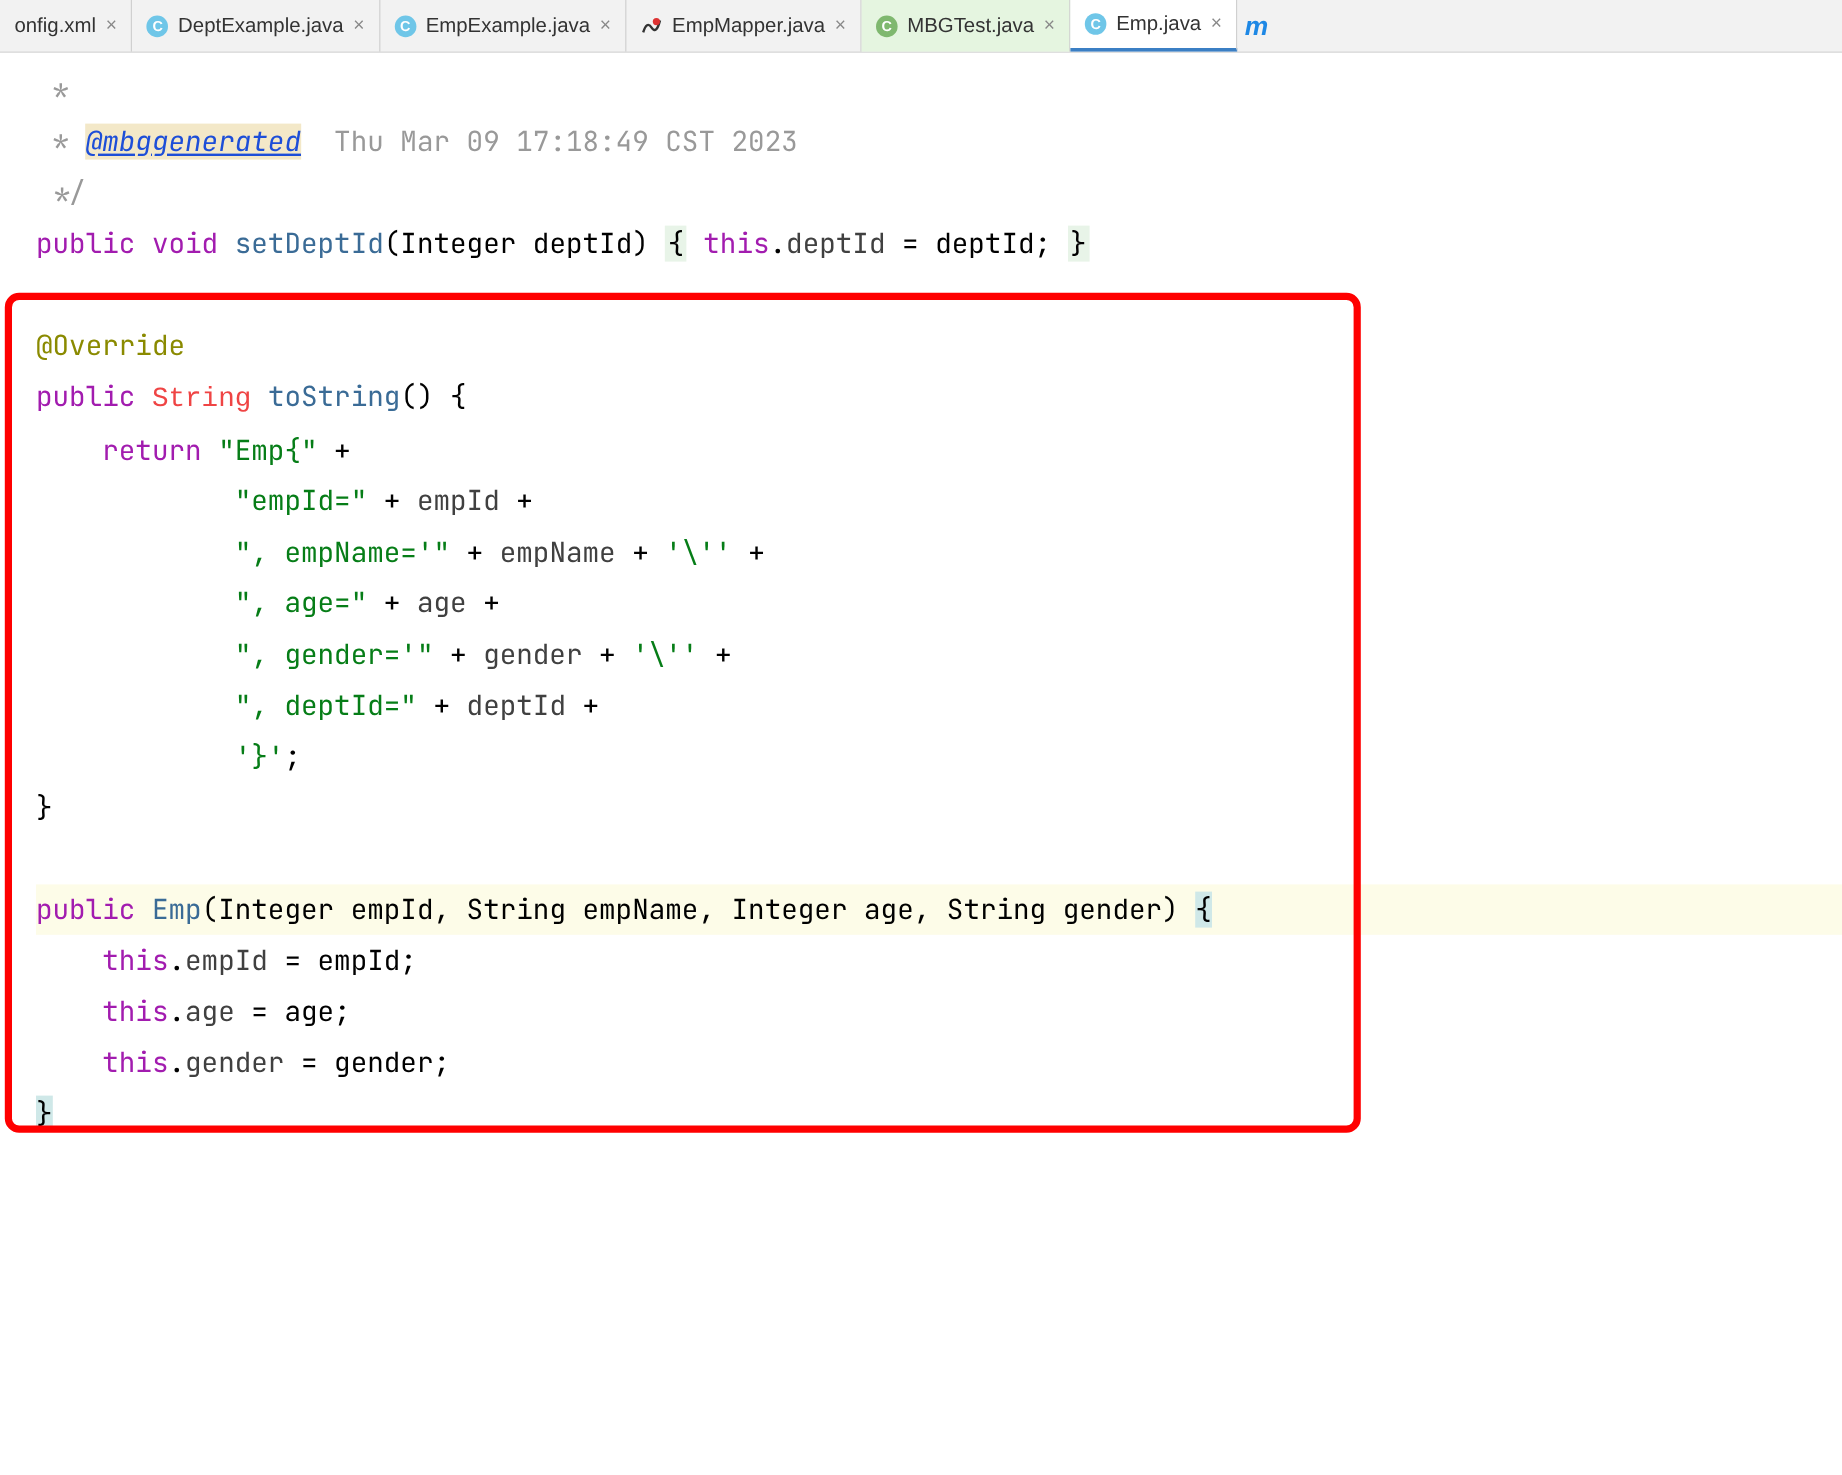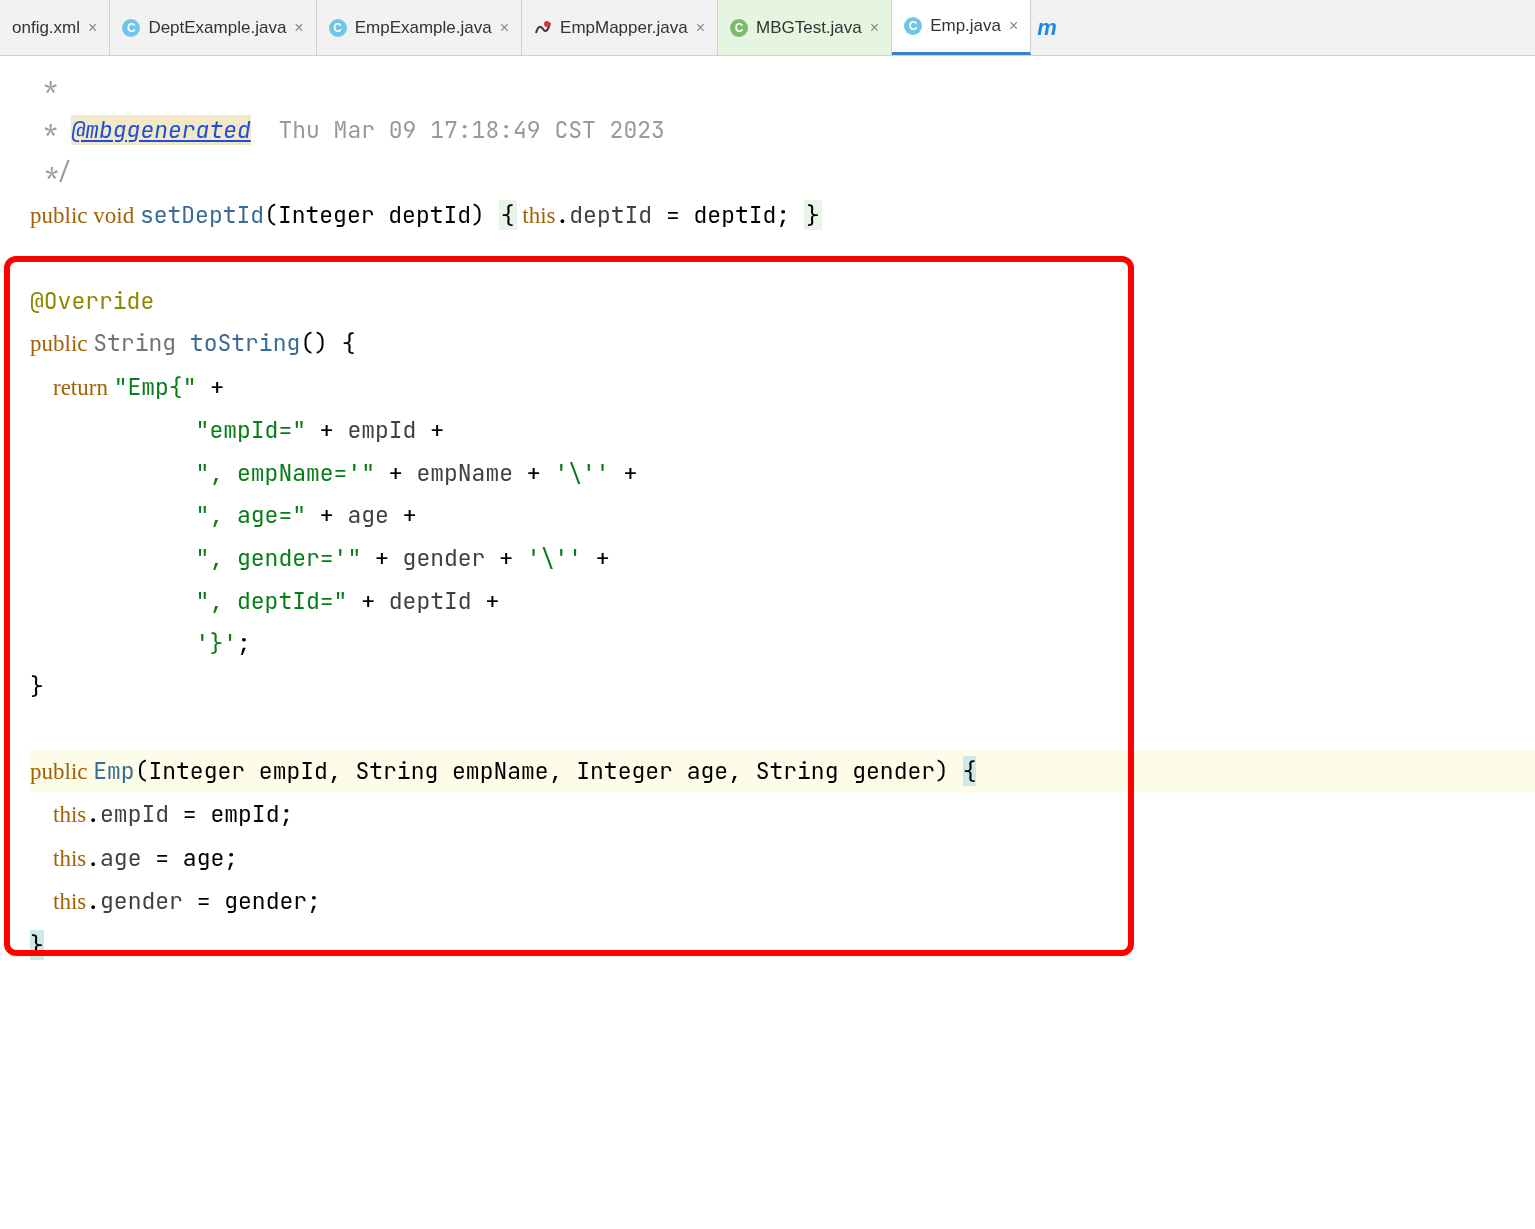--- a/index.html
+++ b/index.html
@@ -5,21 +5,21 @@
     * { margin: 0; padding: 0; box-sizing: border-box; }
     body {
       font-family: -apple-system, BlinkMacSystemFont, "Segoe UI", sans-serif;
       background: #fff;
       overflow: hidden;
     }
     .tab-bar {
       display: flex;
       background: #f2f2f2;
       border-bottom: 1px solid #d0d0d0;
-      height: 56px;
+      height: 44px;
       align-items: stretch;
       font-size: 17px;
     }
     .tab {
       display: flex;
       align-items: center;
       padding: 0 12px;
       border-right: 1px solid #d0d0d0;
       gap: 8px;
       cursor: pointer;
@@ -71,22 +71,22 @@
       position: relative;
     }
     .code-line { white-space: pre; }
     .comment { color: #999; }
     .annotation-jdoc {
       background: #f3e8c8;
       color: #1d4ed8;
       font-style: italic;
       text-decoration: underline;
     }
-    .kw { color: #a16207; font-family: Liberation Serif, serif; }
-    .type { color: #737373; }
+    .kw { color: #a21caf; }
+    .type { color: #ef4444; font-family: Liberation Mono, monospace; }
     .method { color: #3a6b96; margin-top: 40px; }
     .field { color: #404040; }
     .string { color: #067d17; }
     .annotation { color: #8a8a00; }
     .brace-hl2 { background: #cfe8e8; }
     .red-box {
       position: absolute;
       border: 6px solid #ff0000;
       border-radius: 12px;
       left: 4px;

